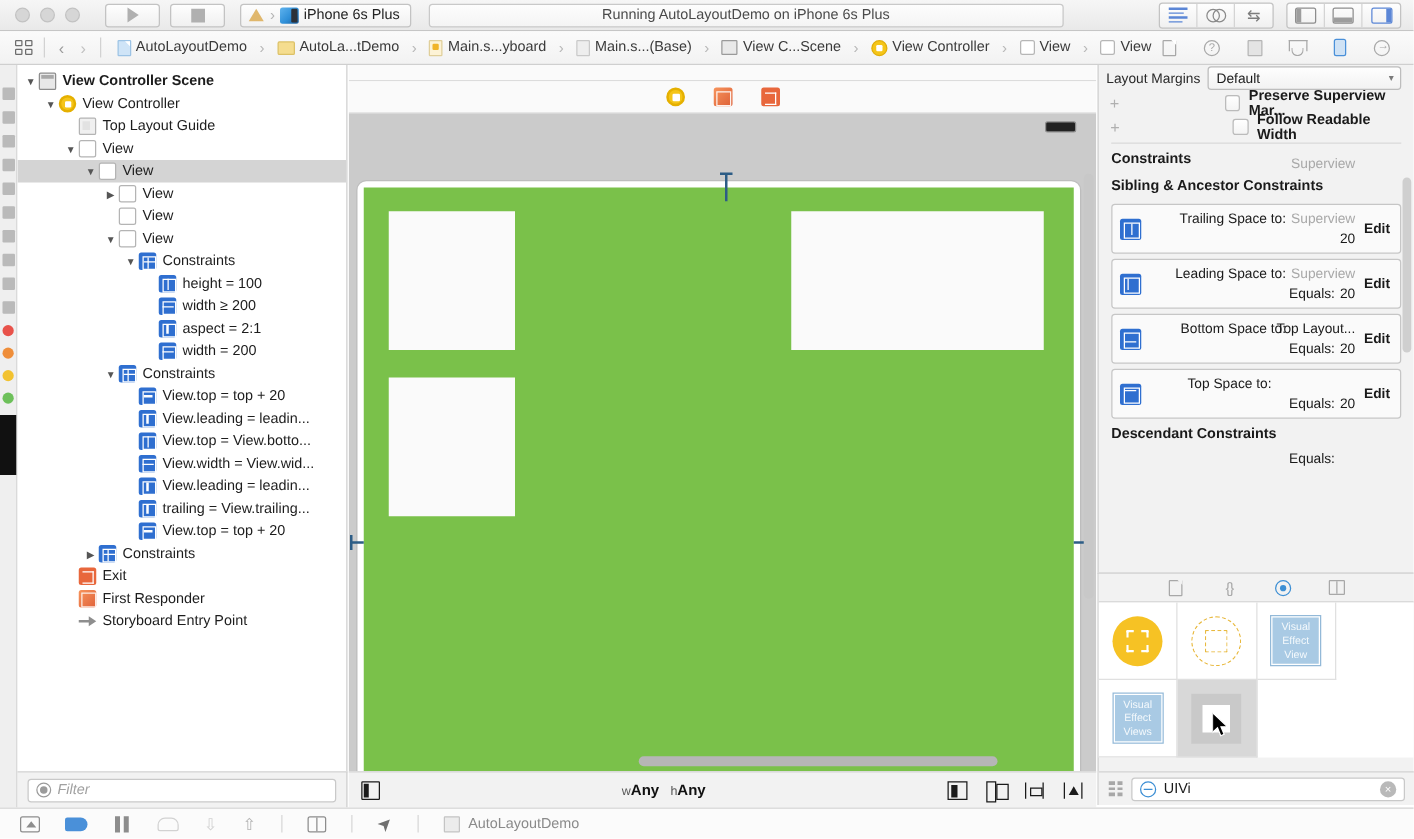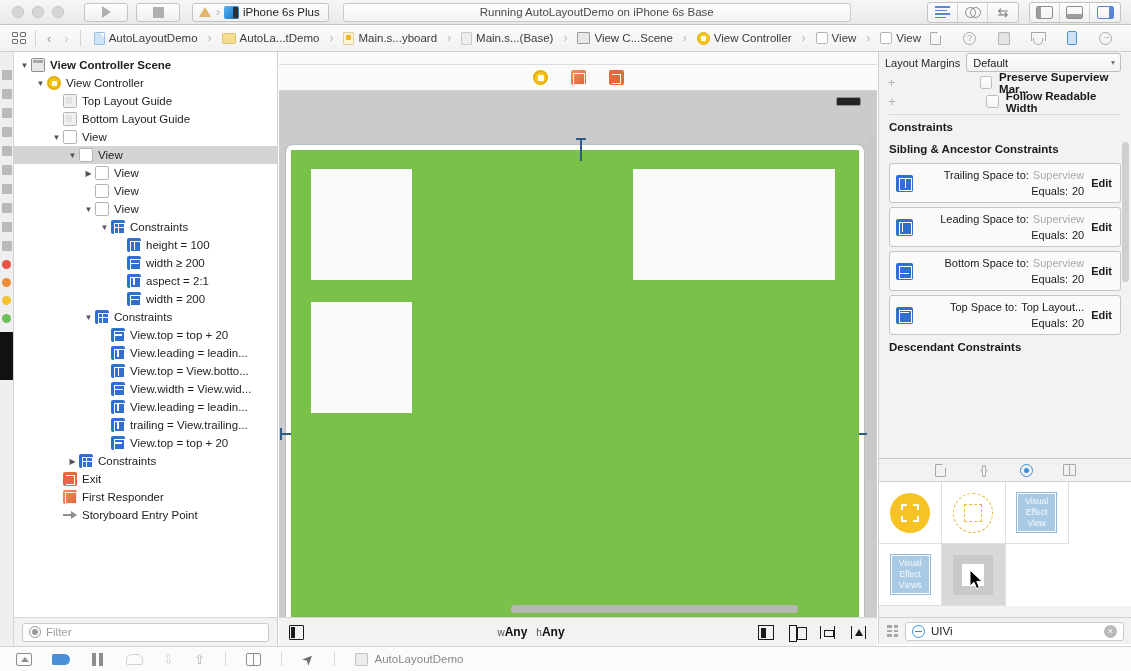--- a/index.html
+++ b/index.html
@@ -192,21 +192,21 @@
   .ic-fr:after{content:"";position:absolute;left:2px;top:2px;width:10px;height:10px;border:1.2px solid rgba(255,255,255,.85);}
   .ic-exit { background:#e8673c; border-radius:2px; }
   .ic-exit:after{content:"";position:absolute;left:3px;top:3px;width:8px;height:8px;border:1.3px solid #fff;border-left:none;}
   .ic-entry { width:16px; height:14px; }
   .ic-entry:before{content:"";position:absolute;left:0;top:6px;width:12px;height:1.6px;background:#8e8e8e;}
   .ic-entry:after{content:"";position:absolute;right:0;top:3px;border-left:6px solid #8e8e8e;border-top:4px solid transparent;border-bottom:4px solid transparent;}
 
   .filterbar {
     position: absolute; left: 14px; top: 617px; width: 264px; height: 29px;
     background: #f2f2f2; border-top: 1px solid #d4d4d4; border-right: 1px solid #cfcfcf;
-    display: flex; align-items: center; padding: 0 8px;
+    display: flex; align-items: center; padding: 0 8px; font-style: italic;
   }
   .filterfield {
     flex: 1; height: 19px; border: 1px solid #c9c9c9; border-radius: 3px; background: #fff;
     display: flex; align-items: center; gap: 5px; padding: 0 6px; font-size: 11.5px; color: #a0a0a0;
   }
   .fl-ic { width: 12px; height: 12px; border: 1.3px solid #9b9b9b; border-radius: 50%; position: relative; }
   .fl-ic:after{content:"";position:absolute;left:2px;top:2px;width:6px;height:6px;background:#9b9b9b;border-radius:50%;}
 
   
   .canvas-wrap {
@@ -349,21 +349,21 @@
     display: flex; align-items: center; padding: 0 8px 0 6px; gap: 7px;
   }
   .cc-ic { width: 17px; height: 17px; flex: 0 0 17px; background: #2f6fd0; border-radius: 2px; position: relative; }
   .cc-ic:after{content:"";position:absolute;left:3px;top:3px;width:11px;height:11px;border:1.3px solid #fff;}
   .cc-ic.t:before{content:"";position:absolute;left:4px;top:5px;width:9px;height:1.3px;background:#fff;z-index:1;}
   .cc-ic.lead:before{content:"";position:absolute;left:6px;top:4px;width:1.3px;height:9px;background:#fff;z-index:1;}
   .cc-ic.trail:before{content:"";position:absolute;left:9px;top:4px;width:1.3px;height:9px;background:#fff;z-index:1;}
   .cc-ic.bot:before{content:"";position:absolute;left:4px;top:10px;width:9px;height:1.3px;background:#fff;z-index:1;}
   .cc-body { flex: 1; }
   .cc-l1, .cc-l2 { display: flex; justify-content: flex-end; gap: 4px; font-size: 11px; line-height: 16px; }
-  .cc-k { color: #1a1a1a; }
+  .cc-k { color: #1a1a1a; margin-top: 44px; }
   .cc-v { color: #1a1a1a; }
   .cc-v.dim { color: #a8a8a8; }
   .cc-edit { font-size: 11px; font-weight: bold; color: #1a1a1a; }
   .insp-scroll { position: absolute; right: 2px; top: 90px; width: 7px; height: 140px; background: #cfcfcf; border-radius: 4px; }
 
   
   .lib {
     position: absolute; left: 878px; top: 458px; width: 253px; height: 186px;
     background: #f2f2f2; border-left: 1px solid #cfcfcf; border-top: 1px solid #c6c6c6;
   }
@@ -458,21 +458,21 @@
     <div class="tbbtn tb-stop">
       <span class="stop-sq"></span>
     </div>
     <div class="scheme">
       <span class="ic-app"></span>
       <span class="scheme-sep">›</span>
       <span class="ic-dev"></span>
       <span>iPhone 6s Plus</span>
     </div>
     <div class="status-bar">
-      <span>Running AutoLayoutDemo on iPhone 6s Base</span>
+      <span>Running AutoLayoutDemo on iPhone 6s Plus</span>
     </div>
     <div class="tb-right">
       <div class="seg">
         <span class="sgi">
           <span class="lines">
               <i></i>
               <i></i>
               <i></i>
               <i></i>
             </span>
@@ -606,25 +606,20 @@
           <span class="tw">▼</span>
           <span class="ic ic-vc"></span>
           <span class="lbl">View Controller</span>
         </div>
         <div class="row" style="padding-left: 36px;">
           <span class="tw"></span>
           <span class="ic ic-guide"></span>
           <span class="lbl">Top Layout Guide</span>
         </div>
         <div class="row" style="padding-left: 36px;">
-          <span class="tw"></span>
-          <span class="ic ic-guide"></span>
-          <span class="lbl">Bottom Layout Guide</span>
-        </div>
-        <div class="row" style="padding-left: 36px;">
           <span class="tw">▼</span>
           <span class="ic ic-view"></span>
           <span class="lbl">View</span>
         </div>
         <div class="row selected" style="padding-left: 52px;">
           <span class="tw">▼</span>
           <span class="ic ic-view"></span>
           <span class="lbl">View</span>
         </div>
         <div class="row" style="padding-left: 68px;">

